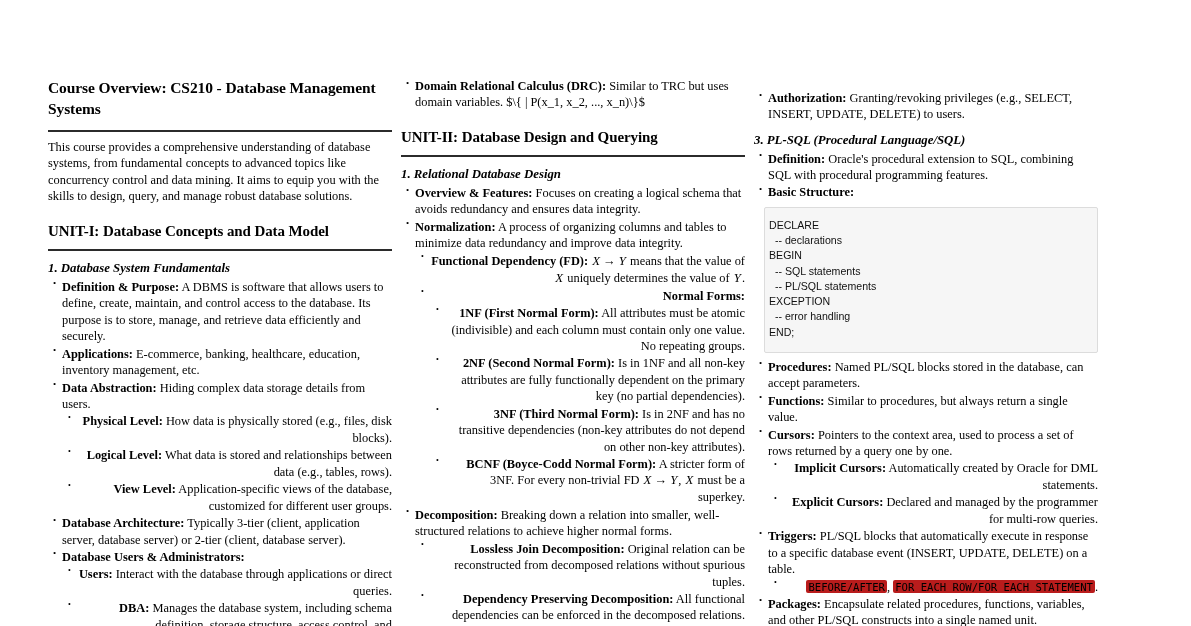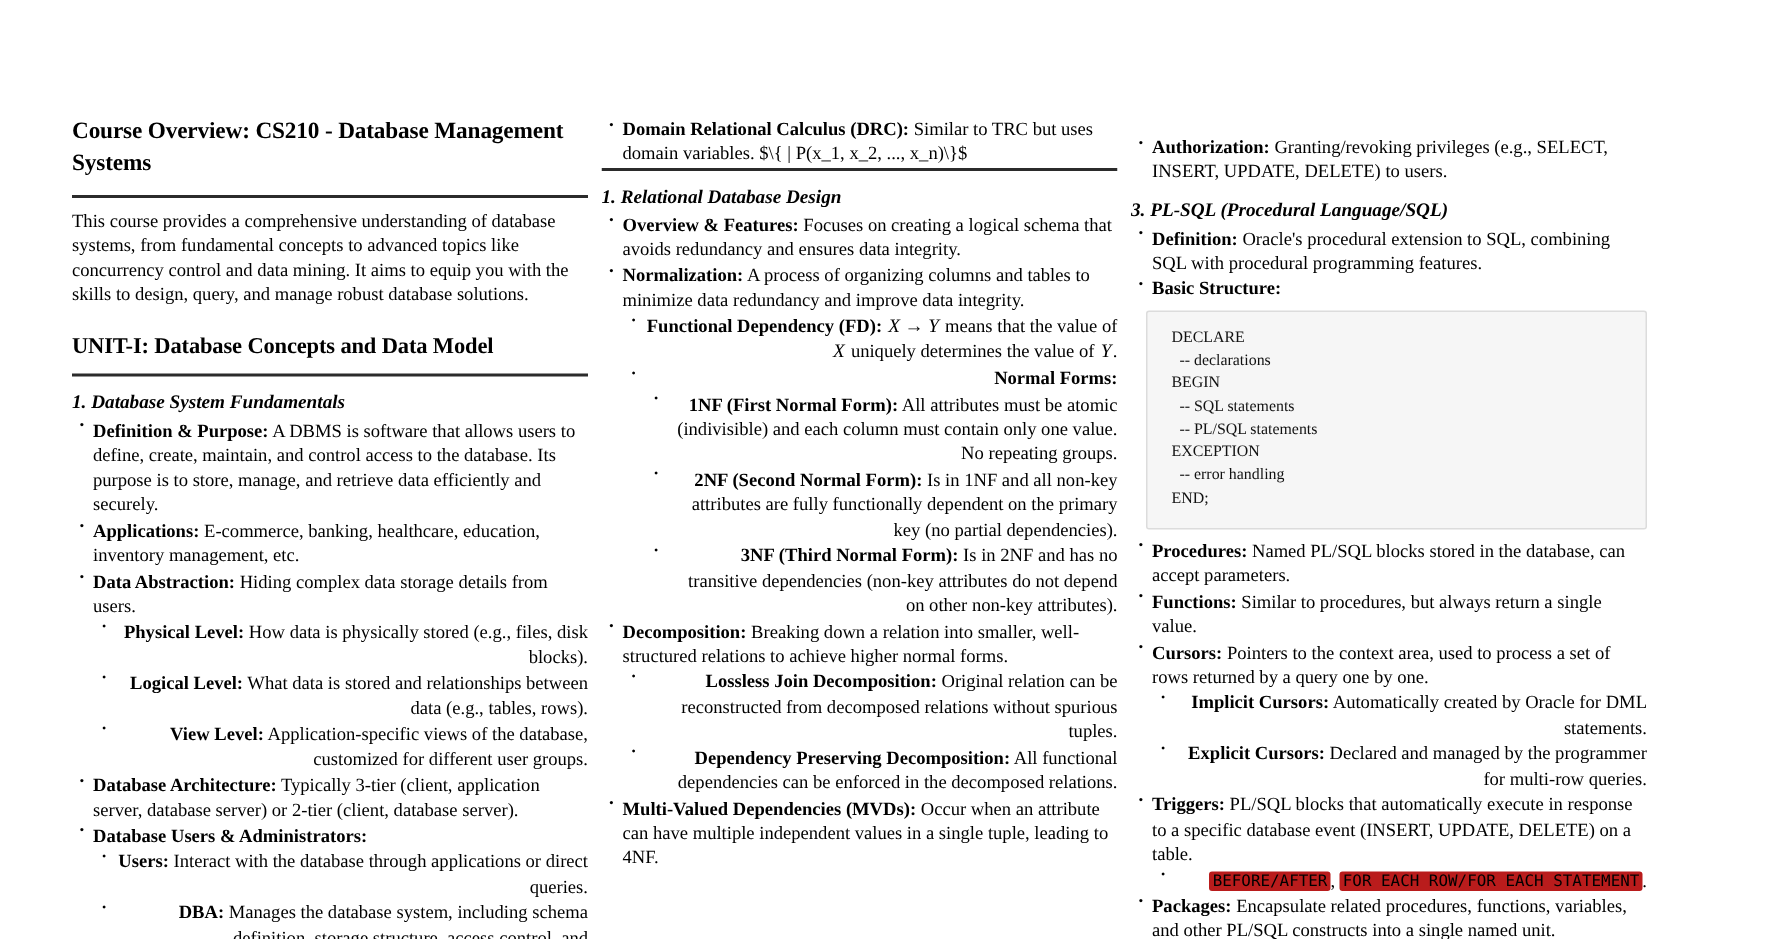--- a/index.html
+++ b/index.html
@@ -124,28 +124,28 @@
   }
   code.inline {
     font-family: "DejaVu Sans Mono", "Liberation Mono", monospace;
     font-size: 10.6px;
     background: #b91c1c;
     padding: 0.5px 2px;
     border-radius: 2px;
     white-space: nowrap;
   }
   pre.codeblock {
-    font-family: Liberation Serif, serif;
+    font-family: Liberation Sans, sans-serif;
     font-size: 10.6px;
     line-height: 1.44;
     background: #f6f6f6;
     border: 1px solid #dcdcdc;
     border-radius: 2px;
     margin: 6px 0 6px 10px;
-    padding: 10px 10px 12px 16px;
+    padding: 10px 10px 12px 4px;
     white-space: pre;
     overflow: hidden;
     color: #111;
   }
 </style>
 </head>
 <body>
 
 <div class="page">
   <div class="columns">
@@ -212,20 +212,21 @@
     <div class="col col-2">
       <div class="colinner">
         <ul>
           <li>
             <span class="b">Domain Relational Calculus (DRC):</span>
             <span>Similar to TRC but uses domain variables.</span>
             <span>$\{ | P(x_1, x_2, ..., x_n)\}$</span>
           </li>
         </ul>
 
+        <h2 class="unit">UNIT-II: Database Design and Querying</h2>
         <hr class="rule rule-tight">
 
         <h3 class="sec">1. Relational Database Design</h3>
         <ul>
           <li>
             <span class="b">Overview &amp; Features:</span>
             <span>Focuses on creating a logical schema that avoids redundancy and ensures data integrity.</span>
           </li>
           <li>
             <span class="b">Normalization:</span>
@@ -247,20 +248,27 @@
                     <span>All attributes must be atomic (indivisible) and each column must contain only one value. No repeating groups.</span>
                   </li>
                   <li>
                     <span class="b">2NF (Second Normal Form):</span>
                     <span>Is in 1NF and all non-key attributes are fully functionally dependent on the primary key (no partial dependencies).</span>
                   </li>
                   <li>
                     <span class="b">3NF (Third Normal Form):</span>
                     <span>Is in 2NF and has no transitive dependencies (non-key attributes do not depend on other non-key attributes).</span>
                   </li>
+                  <li>
+                    <span class="b">BCNF (Boyce-Codd Normal Form):</span>
+                    <span>A stricter form of 3NF. For every non-trivial FD</span>
+                    <span class="mathvar">X</span><span class="mathvar matharr">→</span><span class="mathvar">Y</span><span>,</span>
+                    <span class="mathvar">X</span>
+                    <span>must be a superkey.</span>
+                  </li>
                 </ul>
               </li>
             </ul>
           </li>
           <li>
             <span class="b">Decomposition:</span>
             <span>Breaking down a relation into smaller, well-structured relations to achieve higher normal forms.</span>
             <ul>
               <li>
                 <span class="b">Lossless Join Decomposition:</span>

